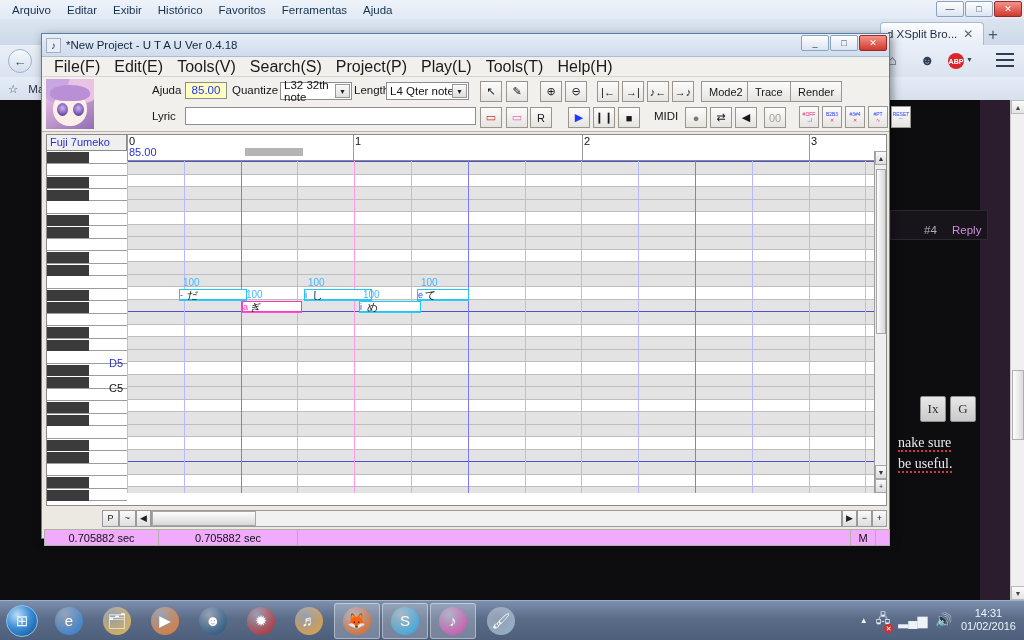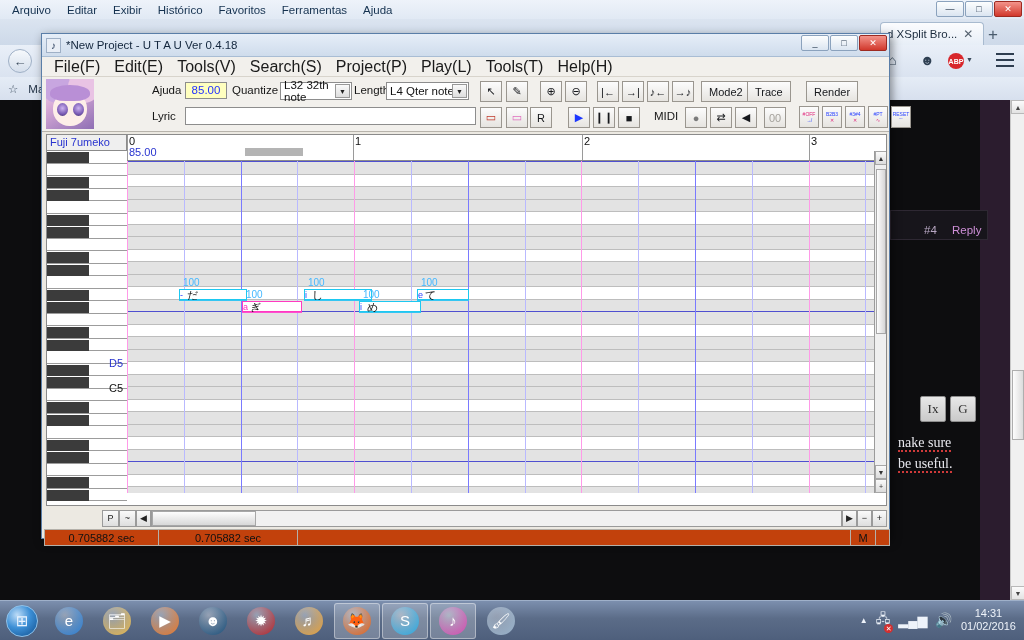--- a/index.html
+++ b/index.html
@@ -278,21 +278,21 @@
     border: 1px solid #9a9a9a; display:flex; align-items:center; justify-content:center;
     font-size: 9px; color: #222;
   }
   #hs-track { flex: 1; height: 17px; background: #f1f1f1; border: 1px solid #9a9a9a; position: relative; }
   #hs-thumb { position: absolute; left: 0; top: 0; width: 104px; height: 15px; background: linear-gradient(#fdfdfd,#d8d8d8); border: 1px solid #a7a7a7; }
   #statusbar {
     position: absolute; left: 2px; top: 495px; width: 845px; height: 17px;
     display: flex; align-items: stretch; font-size: 11px; color: #111;
   }
   .sb-cell {
-    border: 1px solid #b4b0a9; background: #c2410c;
+    border: 1px solid #b4b0a9; background: #f0abfc;
     display: flex; align-items: center; justify-content: center;
     margin-right: -1px;
   }
 </style>
 </head>
 <body>
 
 <div id="desktop">
 
   <div id="browser-window">
@@ -414,21 +414,21 @@
       <div class="tbtn" style="position:absolute;left:438px;top:4px;">↖</div>
       <div class="tbtn" style="position:absolute;left:464px;top:4px;">✎</div>
       <div class="tbtn" style="position:absolute;left:498px;top:4px;">⊕</div>
       <div class="tbtn" style="position:absolute;left:523px;top:4px;">⊖</div>
       <div class="tbtn" style="position:absolute;left:555px;top:4px;">|←</div>
       <div class="tbtn" style="position:absolute;left:580px;top:4px;">→|</div>
       <div class="tbtn" style="position:absolute;left:605px;top:4px;">♪←</div>
       <div class="tbtn" style="position:absolute;left:630px;top:4px;">→♪</div>
       <div class="tbtn wide" style="position:absolute;left:659px;top:4px;">Mode2</div>
       <div class="tbtn wide" style="position:absolute;left:705px;top:4px;">Trace</div>
-      <div class="tbtn wide" style="position:absolute;left:764px;top:4px;">Render</div>
+      <div class="tbtn wide" style="position:absolute;left:748px;top:4px;">Render</div>
 
       <span class="tb-label" style="position:absolute;left:110px;top:33px;">Lyric</span>
       <div id="lyric-input" style="position:absolute;left:143px;top:30px;width:291px;"></div>
 
       <div class="tbtn" style="position:absolute;left:438px;top:30px;color:#c0392b;">▭</div>
       <div class="tbtn" style="position:absolute;left:464px;top:30px;color:#e06ec0;">▭</div>
       <div class="tbtn" style="position:absolute;left:488px;top:30px;">R</div>
 
       <div class="tbtn" style="position:absolute;left:526px;top:30px;color:#1c37ff;">▶</div>
       <div class="tbtn" style="position:absolute;left:551px;top:30px;">❙❙</div>

